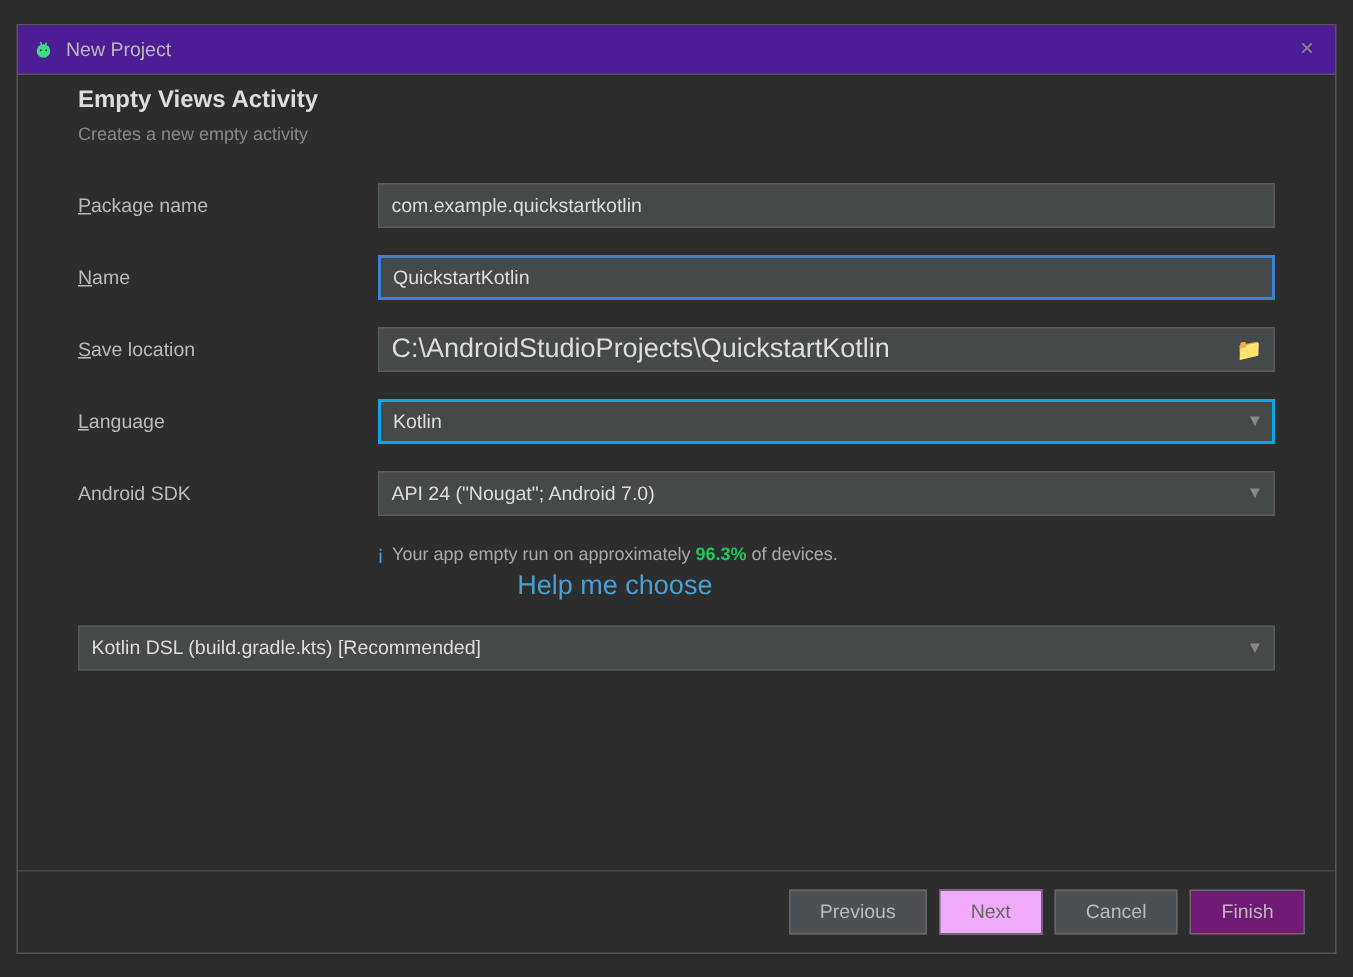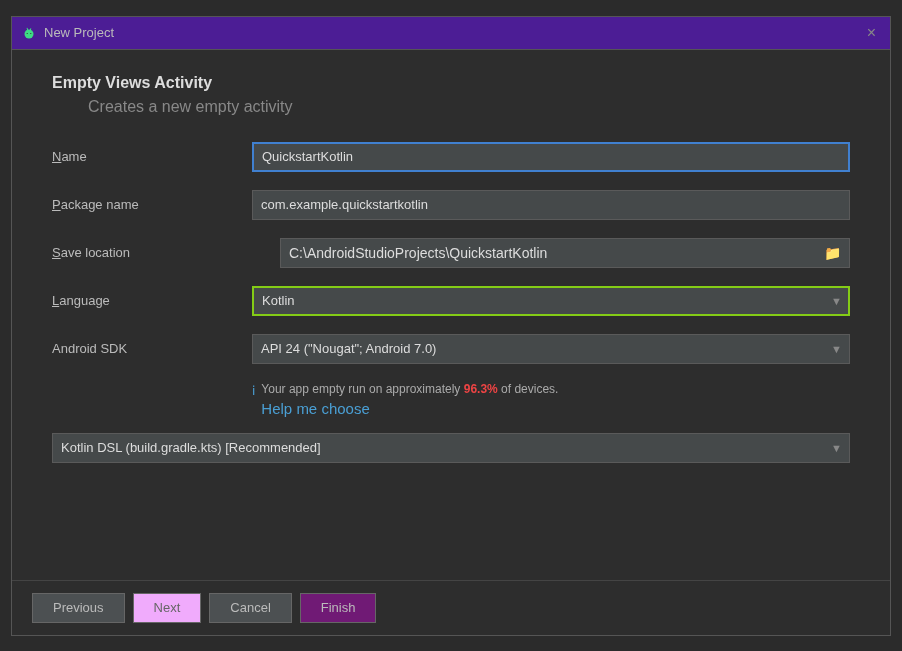--- a/index.html
+++ b/index.html
@@ -38,36 +38,35 @@
       flex: 1;
     }
     .close-btn {
       color: #888;
       cursor: pointer;
       font-size: 16px;
       line-height: 1;
       padding: 2px 4px;
     }
     .content {
-      padding: 24px 40px 20px 40px;
+      padding: 8px 40px 20px 40px;
       flex: 1;
       display: flex;
       flex-direction: column;
     }
     .section-title {
       font-size: 16px;
       font-weight: bold;
       color: #ddd;
       margin-bottom: 6px;
     }
     .section-subtitle {
-      font-size: 16px;
+      font-size: 12px;
       color: #888;
       margin-bottom: 24px;
-      margin-left: 36px;
     }
     .form-row {
       display: flex;
       align-items: center;
       margin-bottom: 14px;
       min-height: 34px;
     }
     .form-label {
       width: 200px;
       color: #bbb;
@@ -104,21 +103,21 @@
       border: 1px solid #5a5a5a;
       color: #ddd;
       padding: 5px 28px 5px 8px;
       font-size: 13px;
       height: 30px;
       appearance: none;
       cursor: pointer;
       outline: none;
     }
     .select-control.highlighted {
-      border: 2px solid #84cc16;
+      border: 2px solid #0ea5e9;
     }
     .select-arrow {
       position: absolute;
       right: 8px;
       top: 50%;
       transform: translateY(-50%);
       color: #888;
       pointer-events: none;
       font-size: 11px;
     }
@@ -127,24 +126,23 @@
       width: 100%;
       display: flex;
       align-items: center;
     }
     .location-input {
       flex: 1;
       background: #45494a;
       border: 1px solid #5a5a5a;
       color: #ddd;
       padding: 5px 32px 5px 8px;
-      font-size: 14px;
+      font-size: 18px;
       height: 30px;
       outline: none;
-      margin-left: 28px;
     }
     .folder-btn {
       position: absolute;
       right: 4px;
       top: 50%;
       transform: translateY(-50%);
       background: none;
       border: none;
       color: #888;
       cursor: pointer;
@@ -163,46 +161,48 @@
       font-size: 13px;
       margin-top: 1px;
       flex-shrink: 0;
     }
     .info-text {
       font-size: 12px;
       color: #aaa;
       line-height: 1.5;
     }
     .info-text strong {
-      color: #ef4444;
+      color: #22c55e;
       font-weight: bold;
       margin-top: 36px;
     }
     .help-link {
       color: #4a9fd4;
       text-decoration: none;
-      font-size: 15px;
+      font-size: 18px;
       display: block;
       margin-top: 2px;
+      text-align: center;
     }
     .help-icon {
       display: inline-flex;
       align-items: center;
       justify-content: center;
       width: 14px;
       height: 14px;
       border: 1px solid #666;
       border-radius: 50%;
       font-size: 10px;
       color: #888;
       margin-left: 4px;
       vertical-align: middle;
     }
     .footer {
       display: flex;
+      justify-content: flex-end;
       align-items: center;
       padding: 12px 20px;
       border-top: 1px solid #444;
       gap: 8px;
     }
     .btn {
       padding: 6px 20px;
       font-size: 13px;
       cursor: pointer;
       border: 1px solid #666;
@@ -243,33 +243,33 @@
     <span class="title-bar-text">New Project</span>
     <span class="close-btn">×</span>
   </div>
 
   <div class="content">
     <div class="section-title">Empty Views Activity</div>
     <div class="section-subtitle">Creates a new empty activity</div>
 
     <div class="form-row">
       <label class="form-label">
+        <u>P</u>ackage name
+      </label>
+      <div class="form-control-wrap">
+        <input type="text" class="text-input" value="com.example.quickstartkotlin" style="">
+      </div>
+    </div>
+
+    <div class="form-row">
+      <label class="form-label">
         <u>N</u>ame
       </label>
       <div class="form-control-wrap">
         <input type="text" class="text-input focused" value="QuickstartKotlin" style="">
-      </div>
-    </div>
-
-    <div class="form-row">
-      <label class="form-label">
-        <u>P</u>ackage name
-      </label>
-      <div class="form-control-wrap">
-        <input type="text" class="text-input" value="com.example.quickstartkotlin" style="">
       </div>
     </div>
 
     <div class="form-row">
       <label class="form-label">
         <u>S</u>ave location
       </label>
       <div class="location-wrap">
         <input type="text" class="location-input" value="C:\AndroidStudioProjects\QuickstartKotlin" style="">
         <button class="folder-btn">📁</button>

